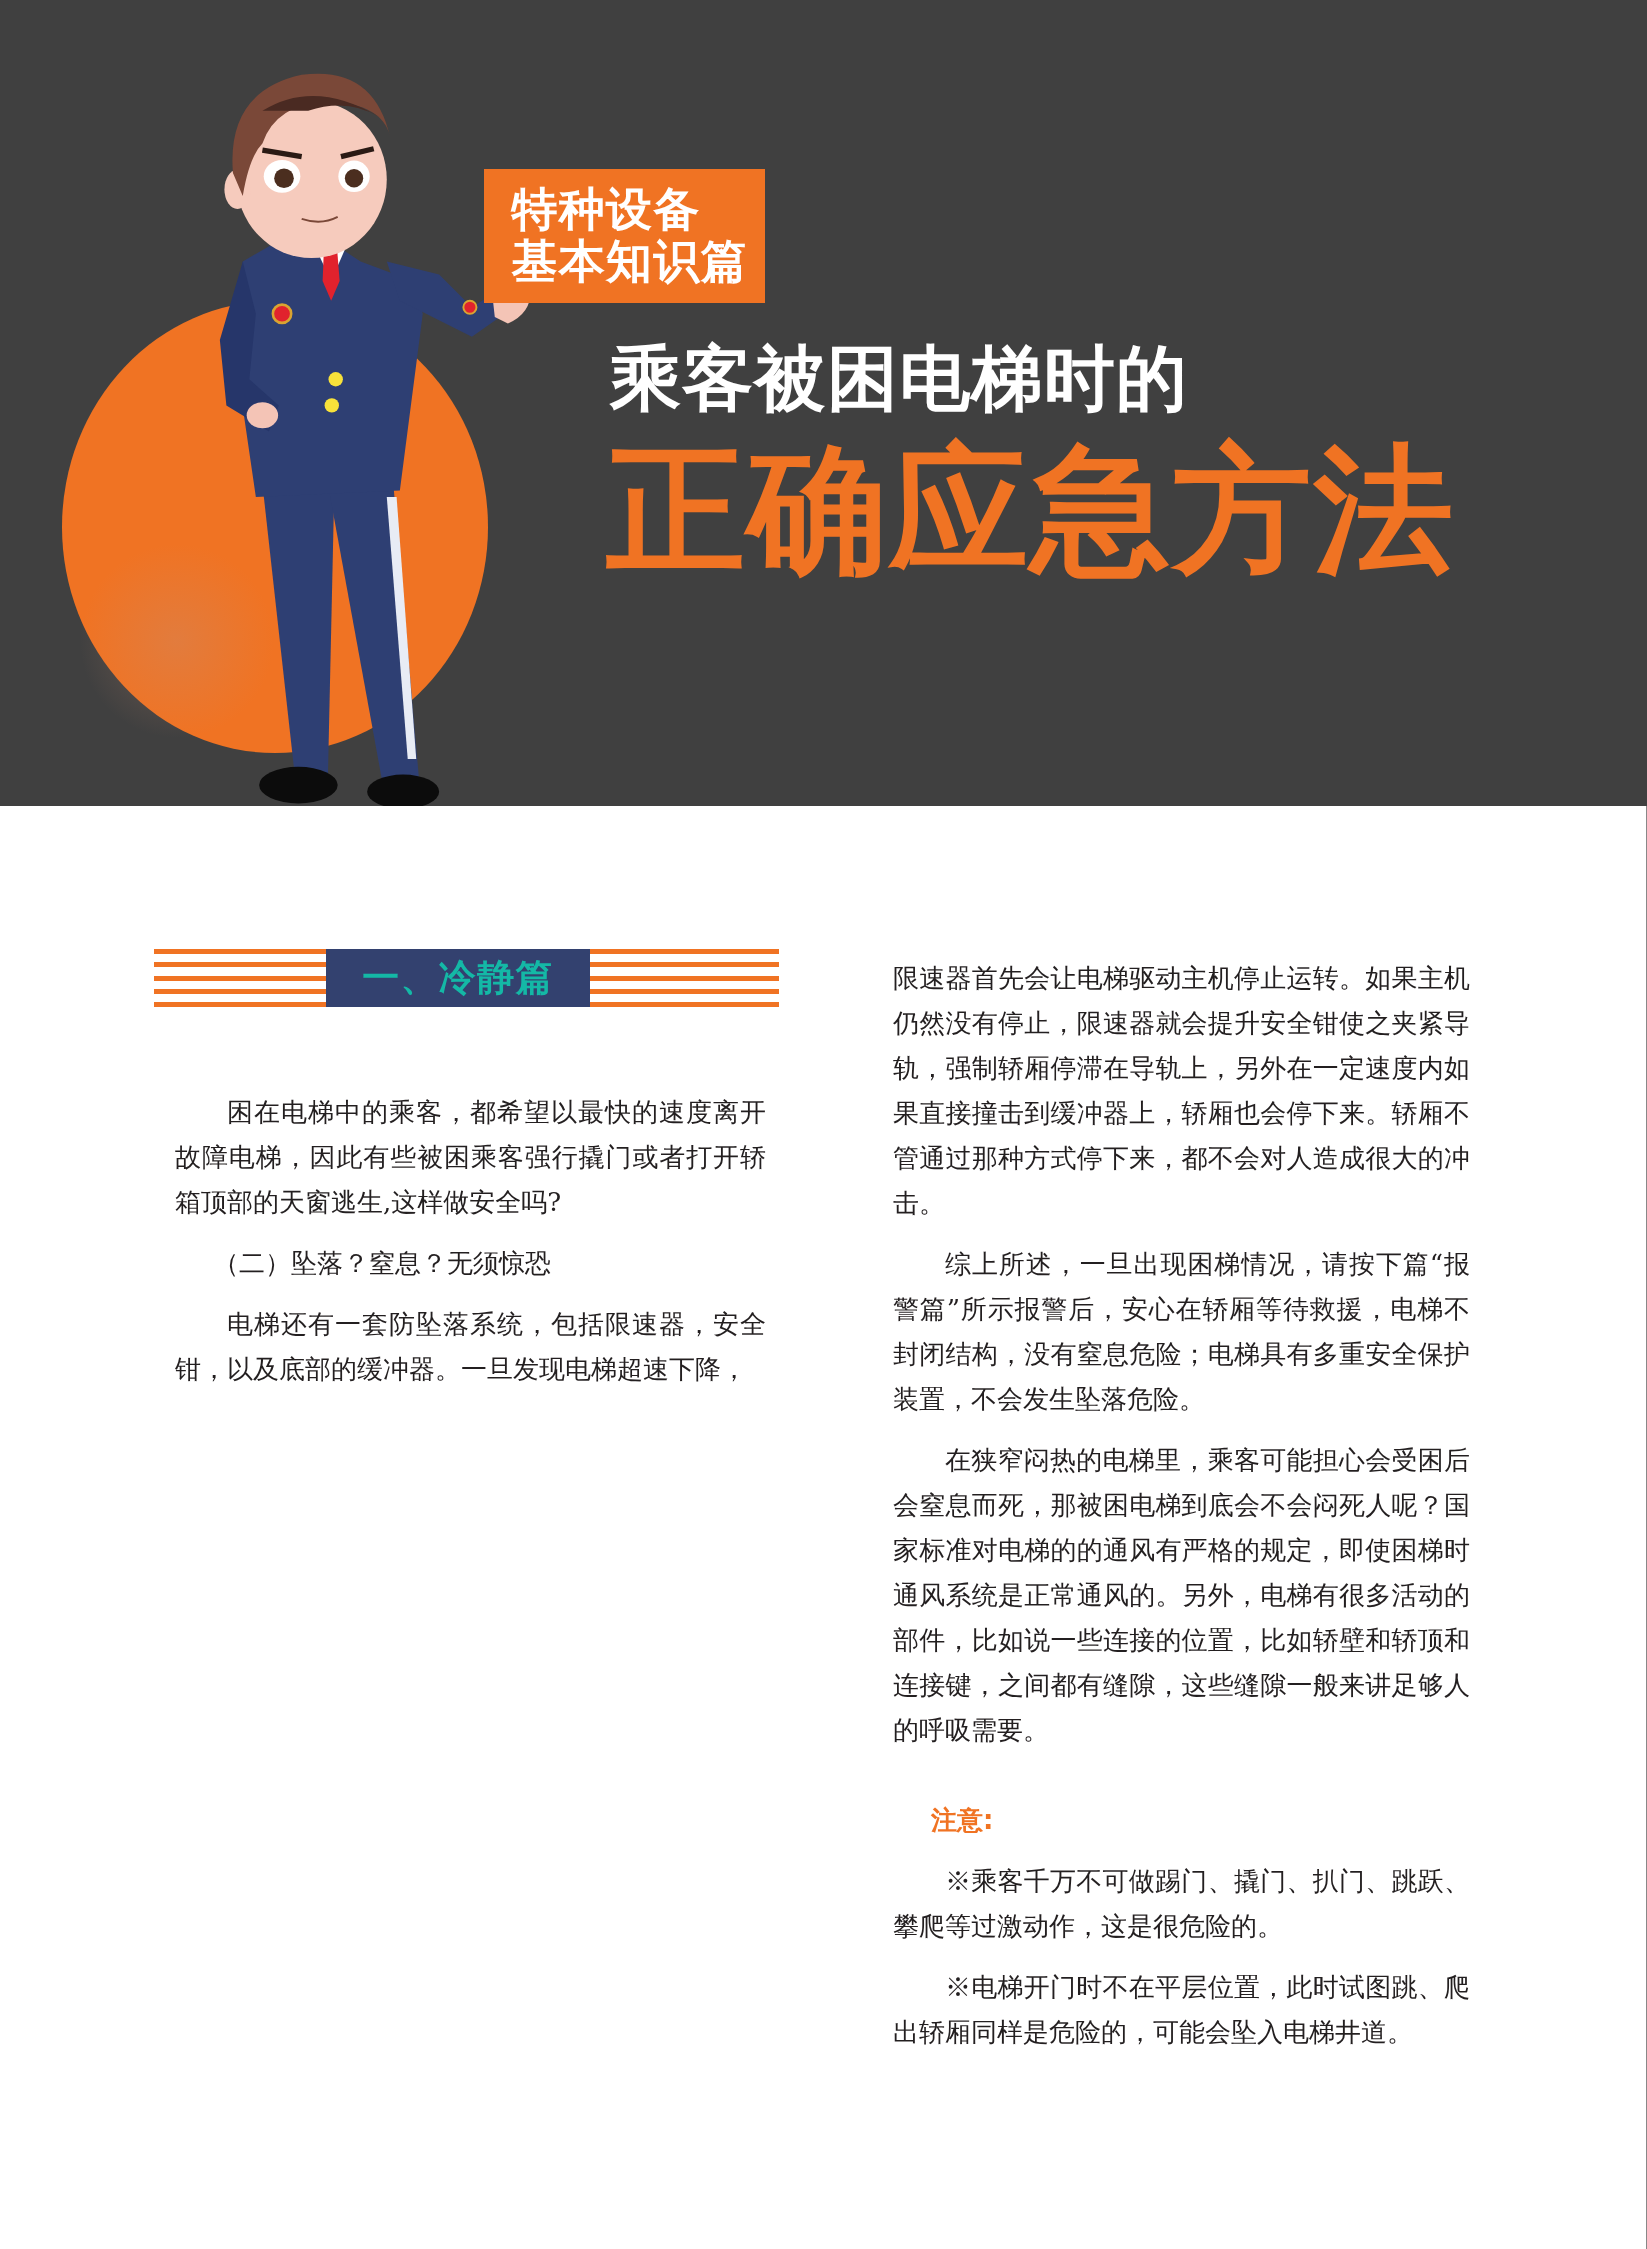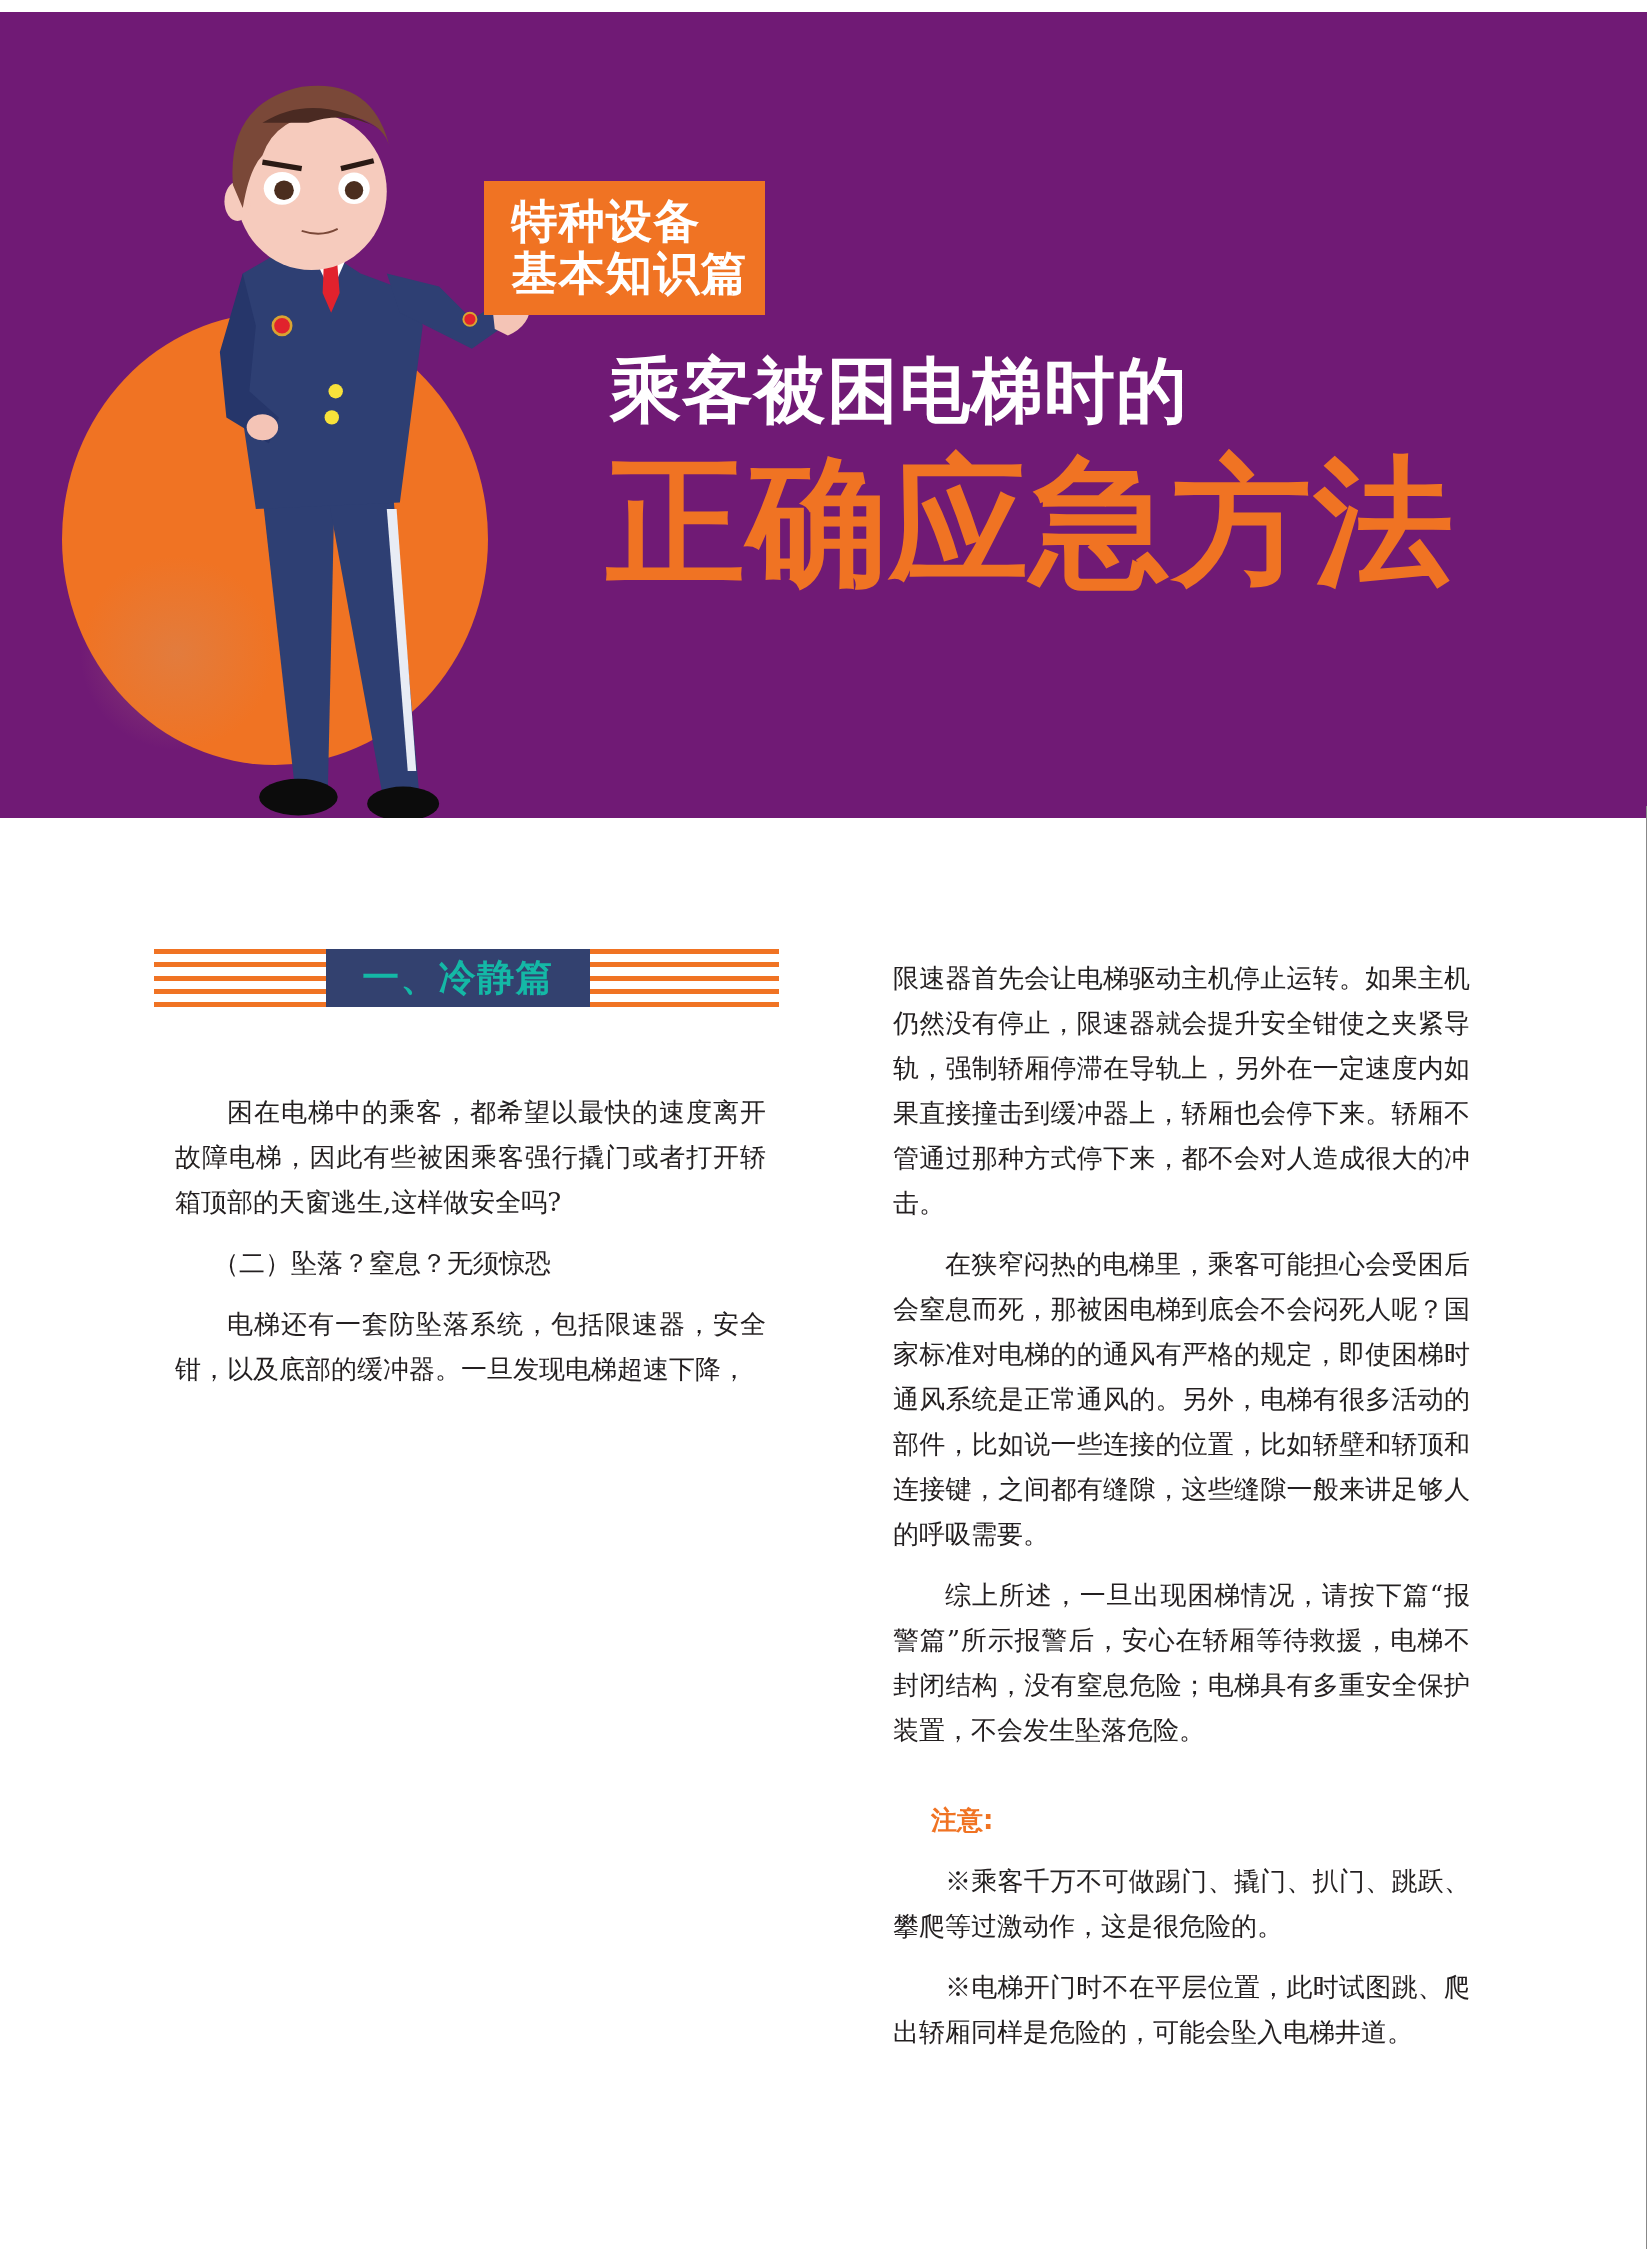--- a/index.html
+++ b/index.html
@@ -1,18 +1,18 @@
 <!DOCTYPE html>
 <html style="font-size:10.5px"><head>
 <meta charset="utf-8">
 <style>
   html, body { margin: 0; padding: 0; background: #ffffff; }
   body { width: 1647px; height: 2250px; position: relative; overflow: hidden;
          font-family: "DejaVu Sans", "Liberation Sans", sans-serif; }
-  .header { position: absolute; left: 0; top: 12px; width: 1647px; height: 806px; background: #701a75; overflow: hidden; }
+  .header { position: absolute; left: 0; top: 0; width: 1647px; height: 806px; background: #404040; overflow: hidden; }
   .orange-circle { position: absolute; left: 62px; top: 301px; width: 426px; height: 452px; border-radius: 50%; background: #f07323; }
   .smoke { position: absolute; left: 79px; top: 543px; width: 196px; height: 196px; border-radius: 50%;
            background: radial-gradient(circle, rgba(200,140,110,0.35), rgba(51,65,111,0) 70%); }
   .figure { position: absolute; left: 164px; top: 65px; width: 367px; height: 743px; }
   .badge { position: absolute; left: 484px; top: 169px; width: 281px; height: 134px; background: #f07323;
            color: #ffffff; font-weight: bold; font-size: 46px; line-height: 52px; padding: 14.4px 0 0 27.5px; box-sizing: border-box; letter-spacing: 1.3px; }
   .title-1 { position: absolute; left: 610px; top: 339px; color: #ffffff; font-weight: bold; font-size: 71px; line-height: 79px; letter-spacing: 1.3px; white-space: nowrap; }
   .title-2 { position: absolute; left: 606px; top: 432px; color: #f07323; font-weight: bold; font-size: 139px; line-height: 157px; letter-spacing: 2.6px; white-space: nowrap; }
 
   .section-head { position: absolute; left: 154px; top: 949px; width: 625px; height: 58px; }
@@ -97,21 +97,21 @@
 </div>
 
 <div class="col col-1">
   <p class="p">困在电梯中的乘客，都希望以最快的速度离开故障电梯，因此有些被困乘客强行撬门或者打开轿箱顶部的天窗逃生,这样做安全吗?</p>
   <p class="sub">（二）坠落？窒息？无须惊恐</p>
   <p class="p">电梯还有一套防坠落系统，包括限速器，安全钳，以及底部的缓冲器。一旦发现电梯超速下降，</p>
 </div>
 
 <div class="col col-2">
   <p class="p noindent">限速器首先会让电梯驱动主机停止运转。如果主机仍然没有停止，限速器就会提升安全钳使之夹紧导轨，强制轿厢停滞在导轨上，另外在一定速度内如果直接撞击到缓冲器上，轿厢也会停下来。轿厢不管通过那种方式停下来，都不会对人造成很大的冲击。</p>
+  <p class="p">综上所述，一旦出现困梯情况，请按下篇“报警篇”所示报警后，安心在轿厢等待救援，电梯不封闭结构，没有窒息危险；电梯具有多重安全保护装置，不会发生坠落危险。</p>
   <p class="p">在狭窄闷热的电梯里，乘客可能担心会受困后会窒息而死，那被困电梯到底会不会闷死人呢？国家标准对电梯的的通风有严格的规定，即使困梯时通风系统是正常通风的。另外，电梯有很多活动的部件，比如说一些连接的位置，比如轿壁和轿顶和连接键，之间都有缝隙，这些缝隙一般来讲足够人的呼吸需要。</p>
-  <p class="p">综上所述，一旦出现困梯情况，请按下篇“报警篇”所示报警后，安心在轿厢等待救援，电梯不封闭结构，没有窒息危险；电梯具有多重安全保护装置，不会发生坠落危险。</p>
   <p class="note-label">注意:</p>
   <p class="p">※乘客千万不可做踢门、撬门、扒门、跳跃、攀爬等过激动作，这是很危险的。</p>
   <p class="p">※电梯开门时不在平层位置，此时试图跳、爬出轿厢同样是危险的，可能会坠入电梯井道。</p>
 </div>
 
 <div class="right-edge"></div>
 
 
 </body></html>

